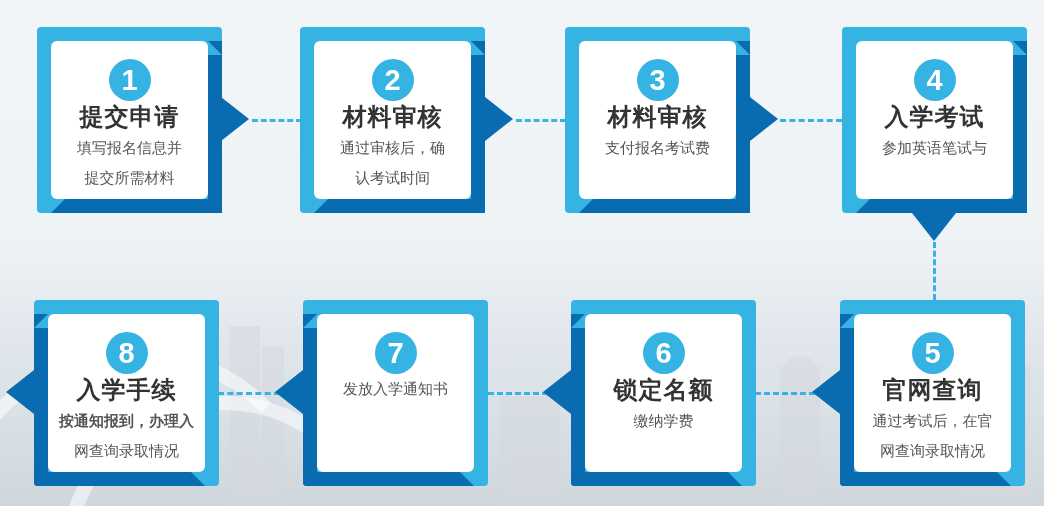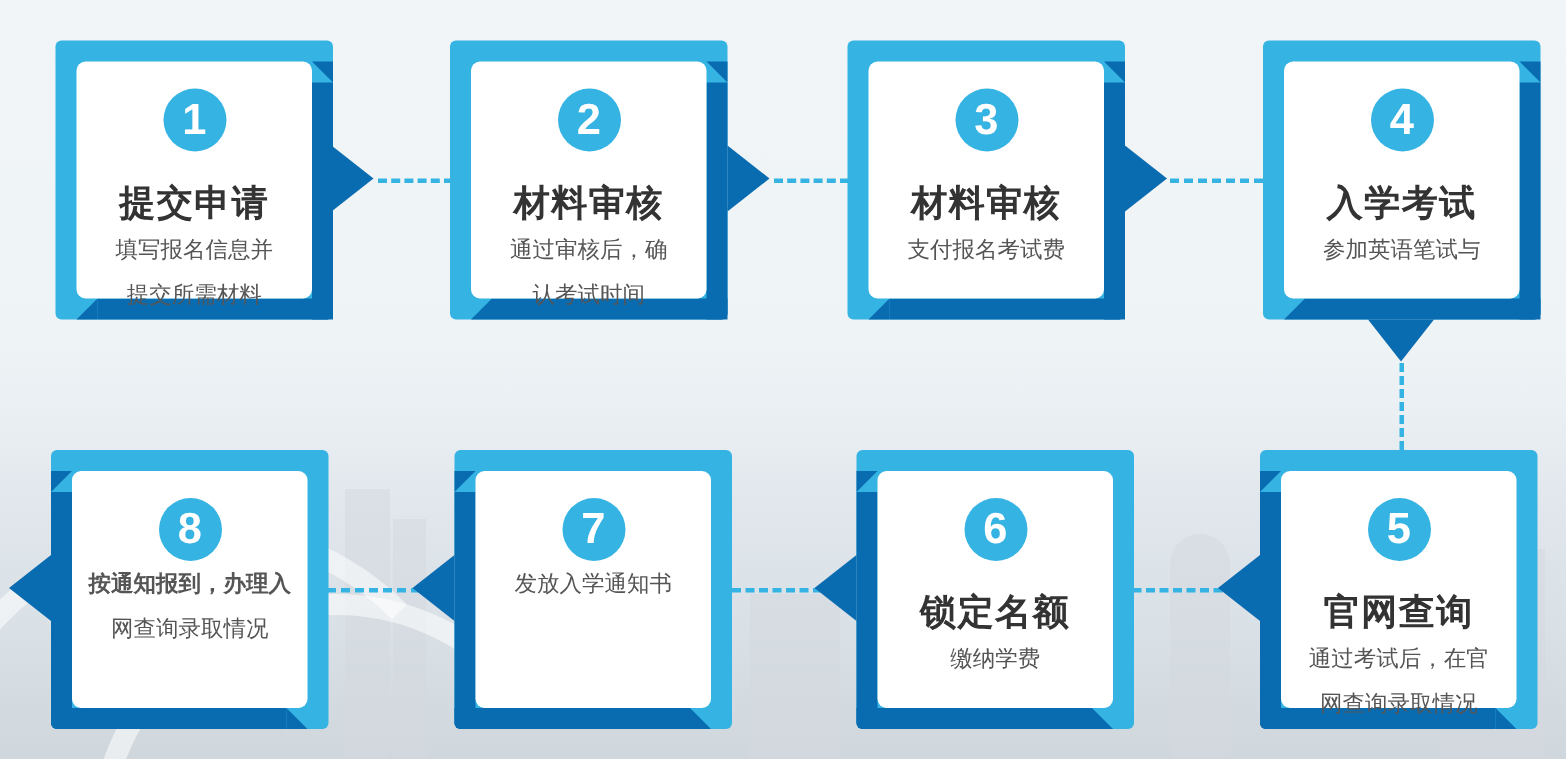--- a/index.html
+++ b/index.html
@@ -17,21 +17,21 @@
   .card .tri-tr{position:absolute;right:0;top:14px;width:0;height:0;border-left:14px solid transparent;border-top:14px solid #0a6cb0;z-index:1;}
   .card .band-r{position:absolute;right:0;top:28px;bottom:0;width:14px;background:#0a6cb0;z-index:1;}
   .card .band-b{position:absolute;left:28px;right:0;bottom:0;height:14px;background:#0a6cb0;z-index:1;border-radius:0 0 4px 0;}
   .card .tri-bl{position:absolute;left:14px;bottom:0;width:0;height:0;border-bottom:14px solid #0a6cb0;border-left:14px solid transparent;z-index:1;}
   
   .card.m .band-l{position:absolute;left:0;top:28px;bottom:0;width:14px;background:#0a6cb0;z-index:1;border-radius:0 0 0 4px;}
   .card.m .tri-tl{position:absolute;left:0;top:14px;width:0;height:0;border-right:14px solid transparent;border-top:14px solid #0a6cb0;z-index:1;}
   .card.m .band-b2{position:absolute;left:0;right:28px;bottom:0;height:14px;background:#0a6cb0;z-index:1;border-radius:0 0 0 4px;}
   .card.m .tri-br{position:absolute;right:14px;bottom:0;width:0;height:0;border-bottom:14px solid #0a6cb0;border-right:14px solid transparent;z-index:1;}
   .num{width:42px;height:42px;border-radius:50%;background:#35b3e3;color:#fff;font-weight:bold;font-size:29px;line-height:42px;margin:18px auto 0;font-family:"Liberation Sans",sans-serif;}
-  .title{font-size:24px;font-weight:bold;color:#333;margin-top:18px;letter-spacing:1px;line-height:32px;}
+  .title{font-size:24px;font-weight:bold;color:#333;margin-top:0;letter-spacing:1px;line-height:32px;}
   .desc{font-size:15px;color:#555;line-height:30px;white-space:nowrap;}
   .ptr-r{position:absolute;width:0;height:0;border-top:22px solid transparent;border-bottom:22px solid transparent;border-left:28px solid #0a6cb0;}
   .ptr-l{position:absolute;width:0;height:0;border-top:22px solid transparent;border-bottom:22px solid transparent;border-right:28px solid #0a6cb0;}
   .ptr-d{position:absolute;width:0;height:0;border-left:22px solid transparent;border-right:22px solid transparent;border-top:28px solid #0a6cb0;}
   .dash-h{position:absolute;height:0;border-top:3px dashed #35b3e3;}
   .dash-v{position:absolute;width:0;border-left:3px dashed #35b3e3;}
 </style>
 </head>
 <body>
 
@@ -149,17 +149,18 @@
 </div>
 <div class="ptr-l" style="left:275px;top:370px;"></div>
 
 <div class="card m" style="left:34px;top:300px;">
   <div class="tri-tl"></div>
     <div class="band-l"></div>
     <div class="band-b2"></div>
     <div class="tri-br"></div>
   <div class="inner">
     <div class="num">8</div>
+    <div class="title">入学手续</div>
     <div class="desc" style="margin-left:-14px;margin-right:-14px;font-weight:bold;">按通知报到，办理入</div>
     <div class="desc">网查询录取情况</div>
   </div>
 </div>
 <div class="ptr-l" style="left:6px;top:370px;"></div>
 
 </body></html>

